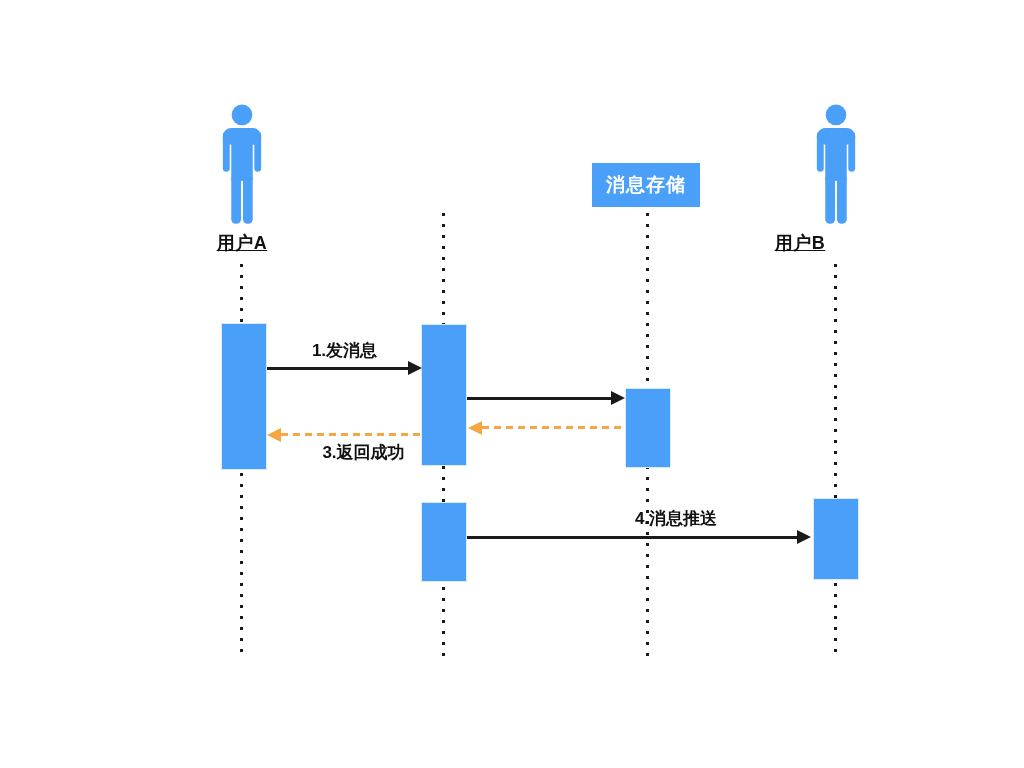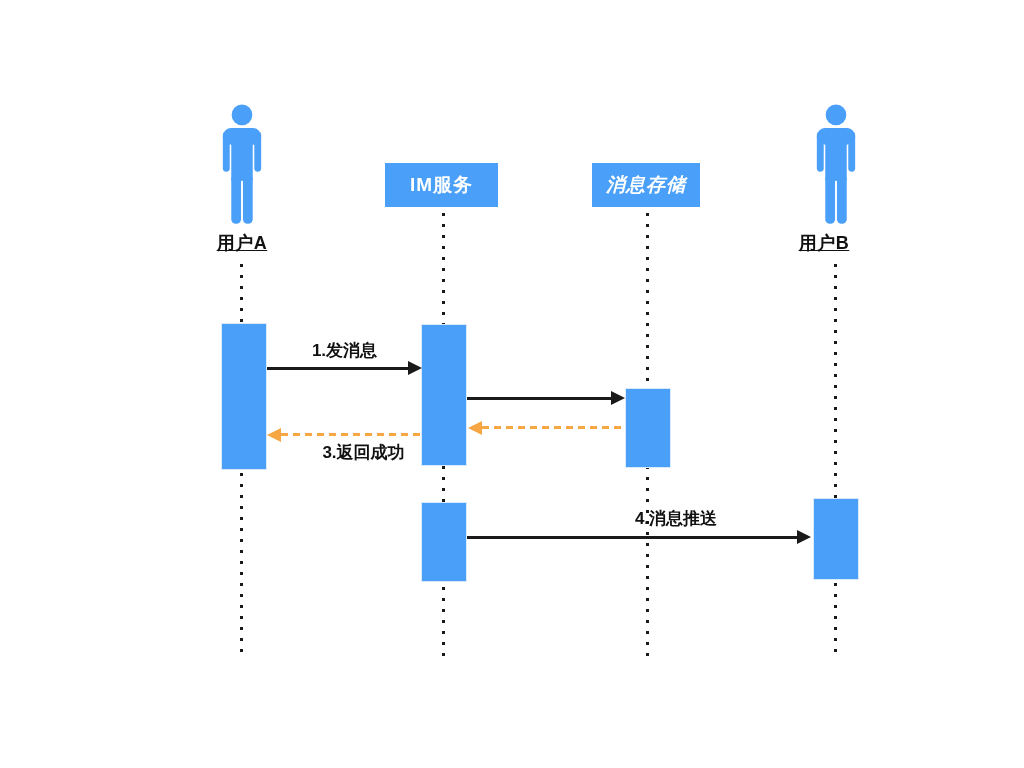--- a/index.html
+++ b/index.html
@@ -90,29 +90,28 @@
     <svg viewBox="0 0 60 156" xmlns="http://www.w3.org/2000/svg">
       <circle cx="30" cy="14" r="13.5"></circle>
       <rect x="5" y="31" width="50" height="22" rx="11"></rect>
       <rect x="5" y="36" width="9" height="52" rx="4.5"></rect>
       <rect x="46" y="36" width="9" height="52" rx="4.5"></rect>
       <rect x="16" y="34" width="28" height="66"></rect>
       <rect x="16" y="92" width="12.75" height="64" rx="6"></rect>
       <rect x="31.25" y="92" width="12.75" height="64" rx="6"></rect>
     </svg>
   </div>
-  <div class="abs actor-label" style="left:764px;top:231px;">用户B</div>
+  <div class="abs actor-label" style="left:740px;top:231px;">用户B</div>
 
   <div class="abs lifeline" style="left:240px;top:264px;height:396px;"></div>
   <div class="abs lifeline" style="left:442px;top:213px;height:447px;"></div>
   <div class="abs lifeline" style="left:646px;top:213px;height:447px;"></div>
   <div class="abs lifeline" style="left:834px;top:264px;height:396px;"></div>
 
-  <div class="abs service-box" style="left:385px;top:163px;width:113px;height:44px;">IM服务</div>
-  <div class="abs service-box" style="left:592px;top:163px;width:108px;height:44px;font-style:italic;">消息存储</div>
+  <div class="abs service-box" style="left:592px;top:163px;width:108px;height:44px;">消息存储</div>
 
   <div class="abs activation" style="left:221px;top:323px;width:46px;height:147px;"></div>
   <div class="abs activation" style="left:421px;top:324px;width:46px;height:142px;"></div>
   <div class="abs activation" style="left:625px;top:388px;width:46px;height:80px;"></div>
   <div class="abs activation" style="left:421px;top:502px;width:46px;height:80px;"></div>
   <div class="abs activation" style="left:813px;top:498px;width:46px;height:82px;"></div>
 
   <div class="abs msg-label" style="left:267px;top:339px;width:155px;">1.发消息</div>
   <div class="abs line-solid" style="left:267px;top:367px;width:143px;"></div>
   <div class="abs head-right" style="left:408px;top:361px;"></div>

